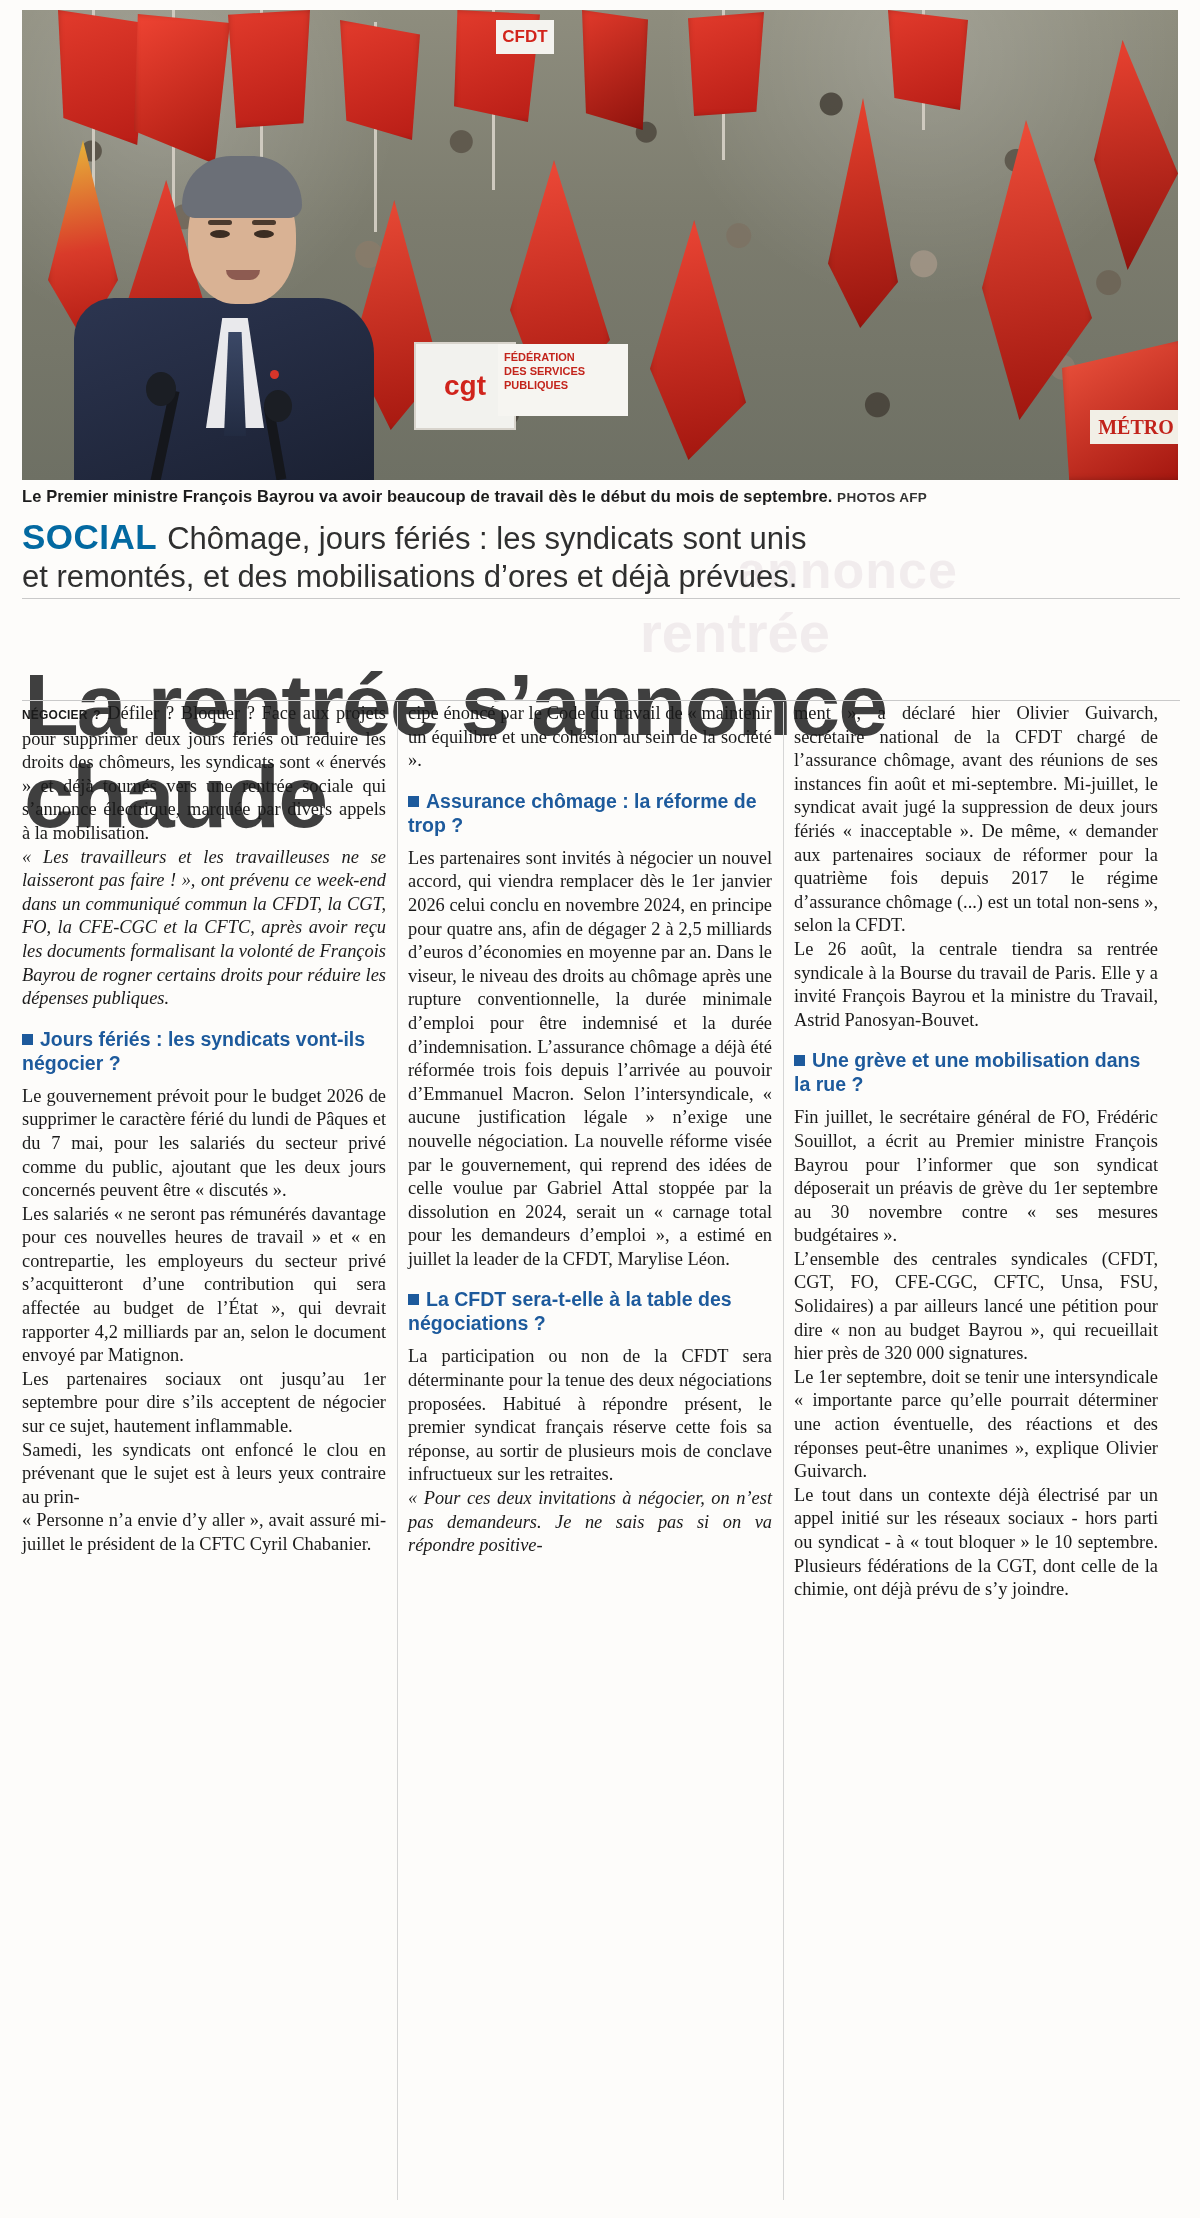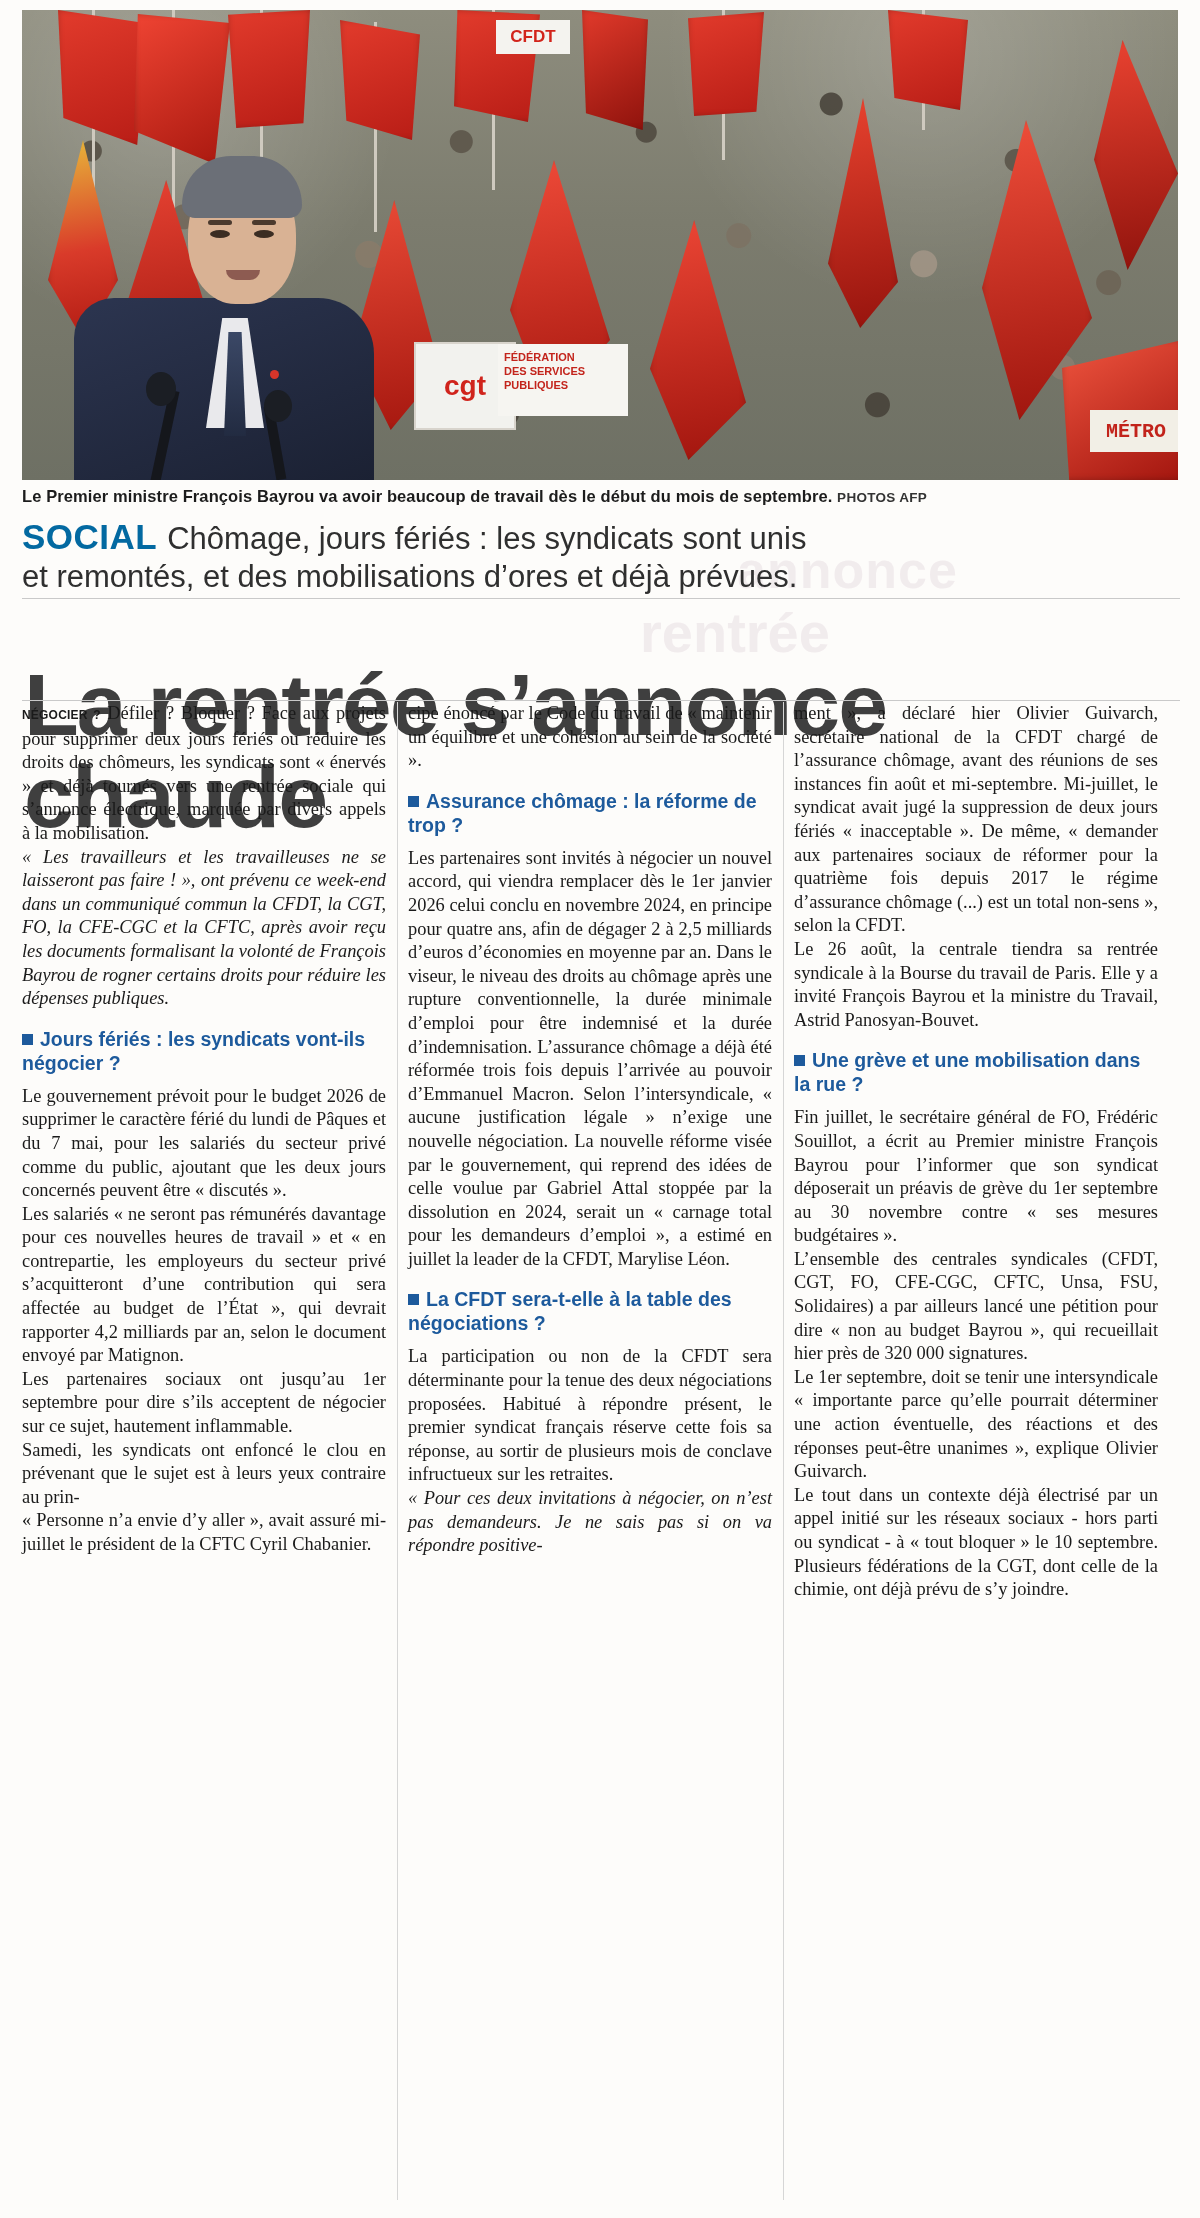--- a/index.html
+++ b/index.html
@@ -280,24 +280,24 @@
       <div style="position:absolute; left:86px; top:262px; width:10px; height:92px; background:#15171c; transform:rotate(12deg);"></div>
       <div style="position:absolute; left:72px; top:244px; width:30px; height:34px; background:#1b1e24; border-radius:50%;"></div>
       <div style="position:absolute; left:196px; top:278px; width:10px; height:74px; background:#15171c; transform:rotate(-10deg);"></div>
       <div style="position:absolute; left:190px; top:262px; width:28px; height:32px; background:#1b1e24; border-radius:50%;"></div>
     </div>
 
     <div style="position:absolute; left:392px; top:332px; width:98px; height:84px; background:#f2f2ee; border:2px solid #d8d4cc;
                 font-family:'Liberation Sans',sans-serif; font-weight:800; font-size:28px; color:#d0241c; display:flex; align-items:center; justify-content:center;">cgt</div>
     <div style="position:absolute; left:476px; top:334px; width:118px; height:60px; background:#f6f5f1;
                 font-family:'Liberation Sans',sans-serif; font-weight:700; font-size:11px; color:#c3241c; line-height:14px; padding:6px;">FÉDÉRATION<br>DES SERVICES<br>PUBLIQUES</div>
-    <div style="position:absolute; left:474px; top:10px; width:74px; height:34px; background:#f4f3ef;
+    <div style="position:absolute; left:474px; top:10px; width:58px; height:34px; background:#f4f3ef;
                 font-family:'Liberation Sans',sans-serif; font-weight:800; font-size:17px; color:#d2241b; display:flex; align-items:center; justify-content:center;">CFDT</div>
-    <div style="position:absolute; left:1068px; top:400px; width:92px; height:42px; background:#f2efe6;
-                font-family:Liberation Mono, monospace; font-weight:800; font-size:20px; color:#c2231b; display:flex; align-items:center; justify-content:center;text-align:right;">MÉTRO</div>
+    <div style="position:absolute; left:1068px; top:400px; width:92px; height:34px; background:#f2efe6;
+                font-family:Liberation Serif, serif; font-weight:800; font-size:20px; color:#c2231b; display:flex; align-items:center; justify-content:center;text-align:right;">MÉTRO</div>
   </div>
 
   <div class="photo-caption">
     <span>Le Premier ministre François Bayrou va avoir beaucoup de travail dès le début du mois de septembre.</span>
     <span class="credit">PHOTOS AFP</span>
   </div>
 
   <div class="kicker-block">
     <div class="kicker-line">
       <span class="kicker-tag">SOCIAL</span><span>Chômage, jours fériés : les syndicats sont unis</span>

